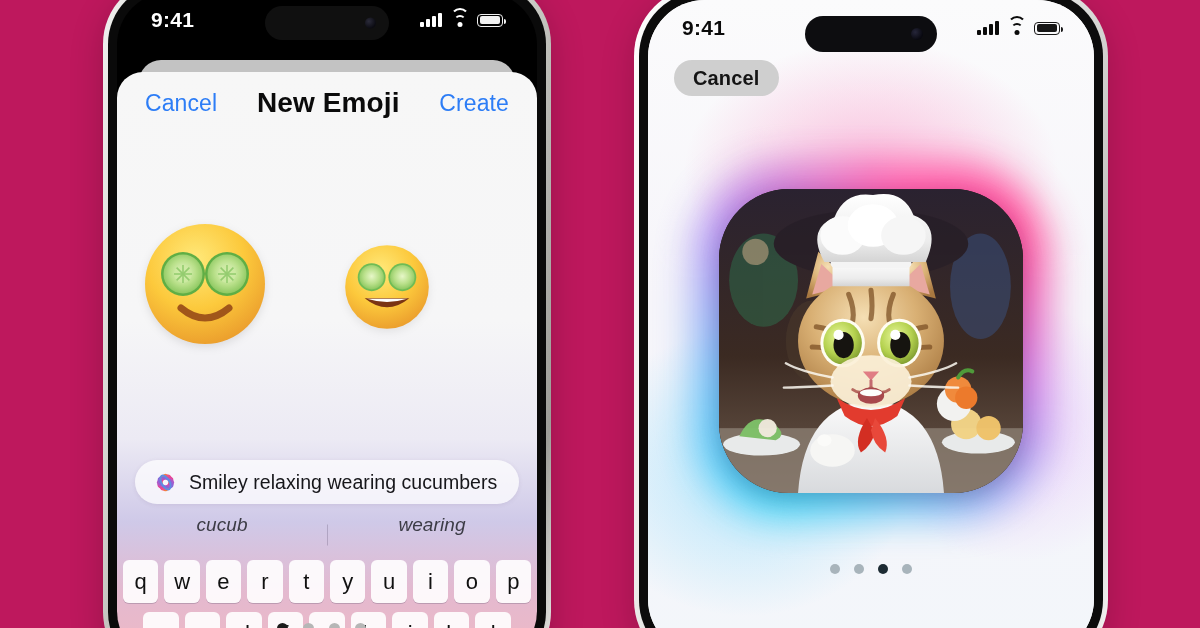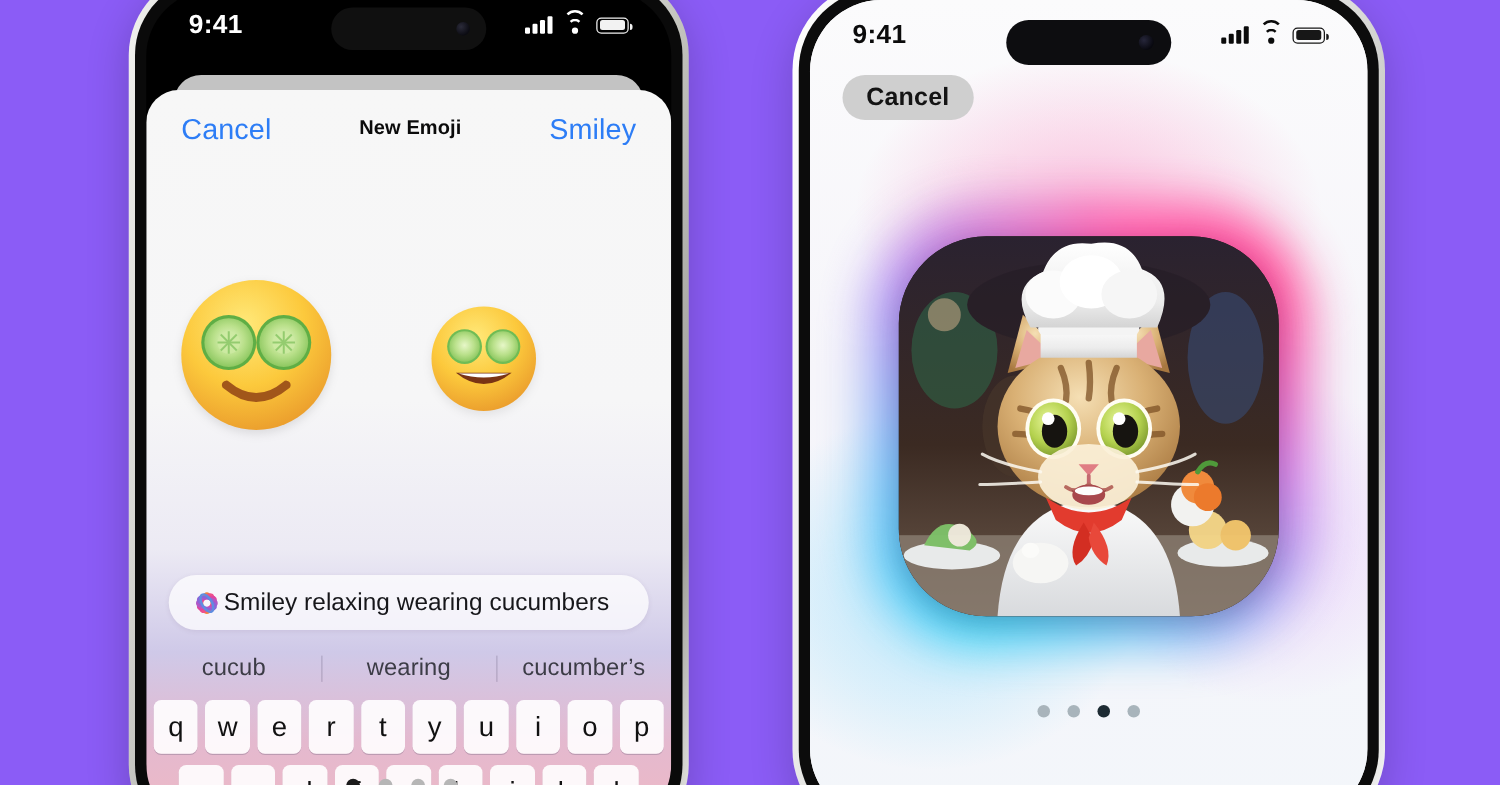--- a/index.html
+++ b/index.html
@@ -4,21 +4,21 @@
 <style>
   * { box-sizing: border-box; margin: 0; padding: 0; }
 
   html, body {
     width: 1200px; height: 628px;
     overflow: hidden;
     background: #fefefd;
     font-family: "Liberation Sans", sans-serif;
   }
 
-  #stage { position: relative; width: 1200px; height: 628px; background: #8b5cf6; }
+  #stage { position: relative; width: 1200px; height: 628px; background: #be185d; }
 
   
   #phone-left {
     position: absolute;
     left: 103px; top: -22px;
     width: 448px; height: 700px;
     border-radius: 66px;
     background: linear-gradient(100deg,#f2f2f0 0%, #d8d8d4 14%, #a9a9a4 30%, #e8e8e5 52%, #cfcfca 74%, #9d9d98 92%, #efefec 100%);
     padding: 5px;
     box-shadow: 0 10px 34px rgba(0,0,0,0.20);
@@ -96,21 +96,21 @@
     z-index: 3; overflow: hidden;
     display: flex; flex-direction: column;
   }
 
   .sheet-nav {
     height: 62px; flex: 0 0 auto;
     display: flex; align-items: center; justify-content: space-between;
     padding: 0 28px;
   }
   .nav-action { font-size: 23px; color: #2d7df6; letter-spacing: .1px; cursor: pointer; }
-  .nav-title  { font-size: 16px; color: #0b0b0b; font-weight: 700; letter-spacing: .1px; }
+  .nav-title  { font-size: 28px; color: #0b0b0b; font-weight: 700; letter-spacing: .1px; }
 
   .emoji-stage {
     flex: 1 1 auto; position: relative;
     display: flex; align-items: center;
     padding-left: 22px;
   }
   .emoji-main { font-size: 132px; line-height: 1; filter: drop-shadow(0 3px 4px rgba(0,0,0,.10)); }
   .emoji-next { font-size: 92px; line-height: 1; margin-left: 70px; filter: drop-shadow(0 3px 4px rgba(0,0,0,.08)); }
 
   .pagedots {
@@ -118,32 +118,32 @@
     display: flex; gap: 15px; align-items: center;
   }
   .pagedots .dot { width: 11px; height: 11px; border-radius: 50%; background: #b6b6b6; }
   .pagedots .dot.on { background: #1b1b1b; }
 
   
   .promptwrap { flex: 0 0 auto; padding: 6px 18px 10px; }
   .promptfield {
     height: 44px; border-radius: 23px;
     background: rgba(255,255,255,0.72);
-    display: flex; align-items: center; gap: 1px;
+    display: flex; align-items: center; gap: 11px;
     padding: 0 18px;
     box-shadow: 0 1px 4px rgba(90,60,100,0.10);
   }
   .promptfield .prompt-text { font-size: 19.5px; color: #16161a; letter-spacing: .05px; white-space: nowrap; }
 
   .ai-glyph { width: 25px; height: 25px; flex: 0 0 auto; }
 
   
   .suggestions {
     flex: 0 0 auto; height: 42px;
-    display: flex; align-items: center;
+    display: flex;  font-style: italic;
   }
   .suggestions .sug {
     flex: 1 1 0; text-align: center;
     font-size: 19px; color: #3c3c46; letter-spacing: .1px;
     position: relative; cursor: pointer;
   }
   .suggestions .sug + .sug::before {
     content:""; position:absolute; left:0; top:50%; transform:translateY(-50%);
     width:1px; height:21px; background: rgba(80,70,100,0.26);
   }
@@ -275,21 +275,21 @@
           </div>
         </div>
 
         <div class="sheet-back"></div>
 
         <div class="sheet">
 
           <div class="sheet-nav">
             <div class="nav-action">Cancel</div>
             <div class="nav-title">New Emoji</div>
-            <div class="nav-action">Smiley</div>
+            <div class="nav-action">Create</div>
           </div>
 
           <div class="emoji-stage">
 
             <div class="emoji-main">
               <svg width="132" height="132" viewBox="0 0 132 132" aria-hidden="true">
                 <defs>
                   <radialGradient id="face1" cx="42%" cy="30%" r="78%">
                     <stop offset="0%" stop-color="#ffe97a"></stop>
                     <stop offset="52%" stop-color="#fcc93c"></stop>
@@ -360,21 +360,20 @@
                   <ellipse rx="6.2" ry="12.4" stroke="#5f8ce0" transform="rotate(150)"></ellipse>
                 </g>
               </svg>
               <span class="prompt-text" placeholder="Describe an emoji">Smiley relaxing wearing cucumbers</span>
             </div>
           </div>
 
           <div class="suggestions">
             <div class="sug">cucub</div>
             <div class="sug">wearing</div>
-            <div class="sug">cucumber’s</div>
           </div>
 
           <div class="keyboard">
             <div class="krow r1">
               <div class="key">q</div>
               <div class="key">w</div>
               <div class="key">e</div>
               <div class="key">r</div>
               <div class="key">t</div>
               <div class="key">y</div>

